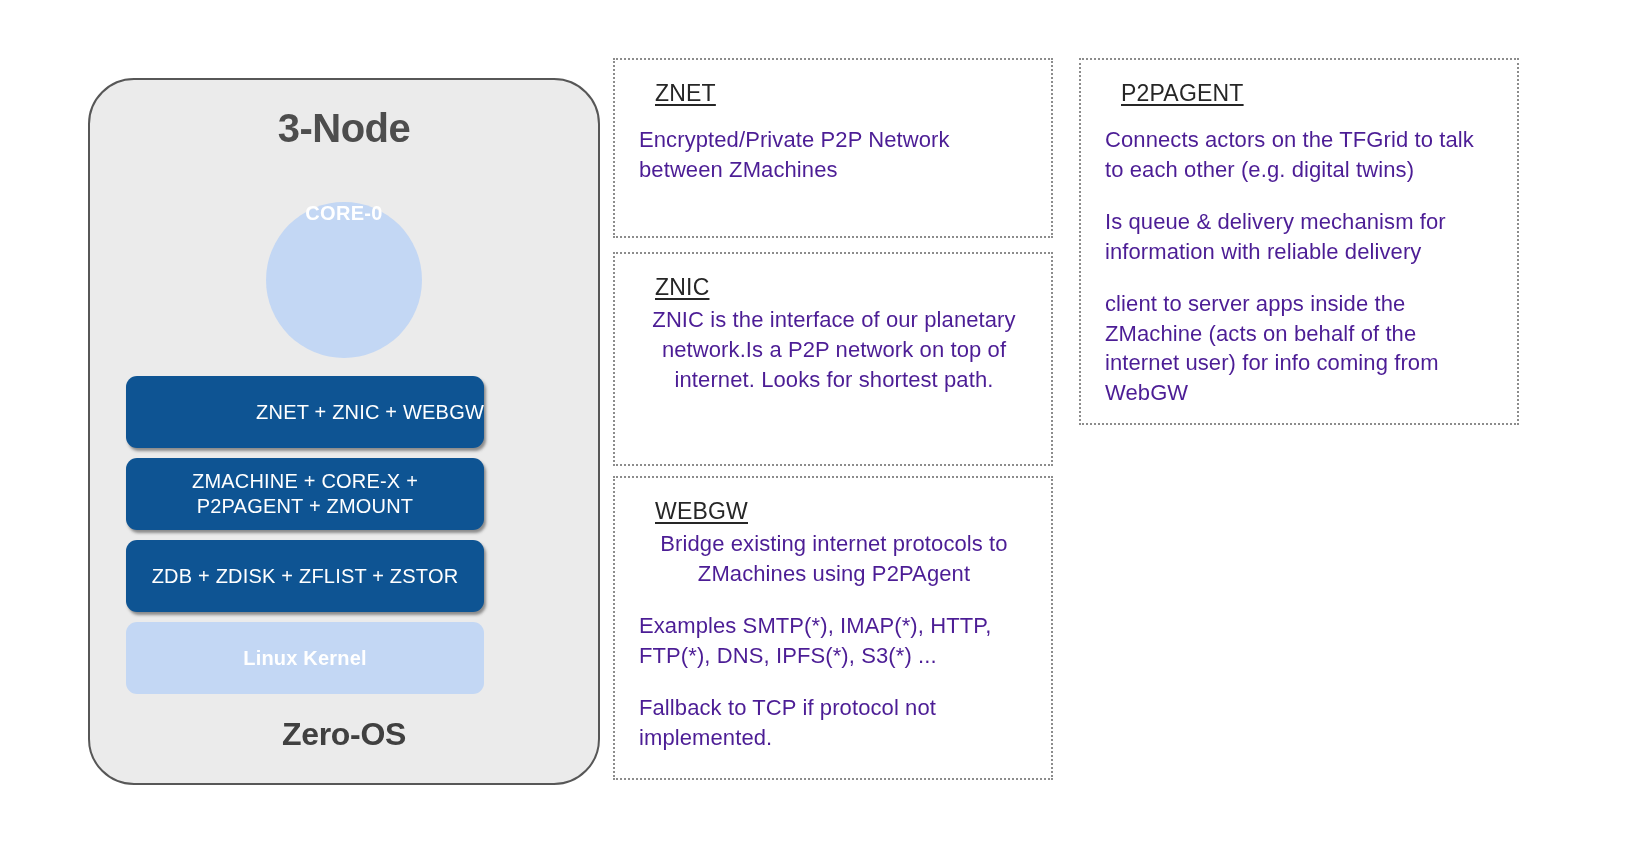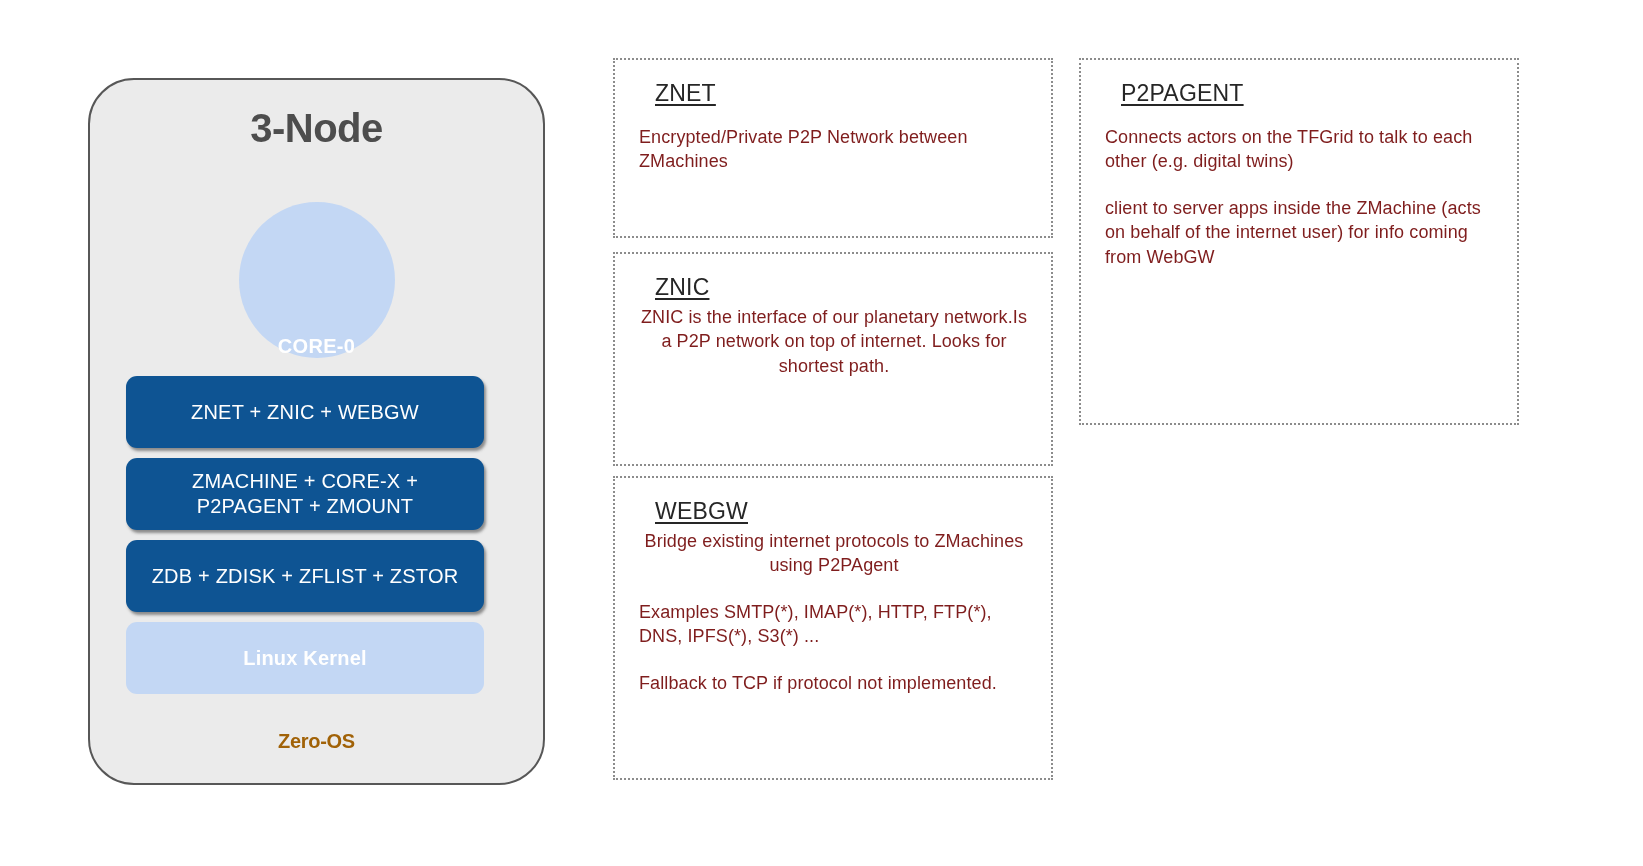--- a/index.html
+++ b/index.html
@@ -14,21 +14,21 @@
     overflow: hidden;
     font-family: "Liberation Sans", sans-serif;
     color: #4a4a4a;
   }
 
   
   #node-card {
     position: absolute;
     left: 88px;
     top: 78px;
-    width: 457px;
+    width: 512px;
     height: 707px;
     background: #ebebeb;
     border: 2px solid #575757;
     border-radius: 46px;
     box-sizing: border-box;
     padding-left: 20px;
   }
 
   #node-title {
     position: absolute;
@@ -45,21 +45,21 @@
   #core-circle {
     position: absolute;
     left: 50%;
     transform: translateX(-50%);
     top: 122px;
     width: 156px;
     height: 156px;
     border-radius: 50%;
     background: #c3d7f4;
     display: flex;
-    align-items: flex-end;
+    align-items: flex-start;
     justify-content: center;
   }
   #core-circle-label {
     font-size: 20px;
     font-weight: bold;
     color: #ffffff;
     letter-spacing: 0.3px;
   }
 
   .layer-stack {
@@ -85,34 +85,34 @@
   .layer-bar.blue {
     background: #0e5493;
     box-shadow: 2px 3px 3px rgba(60,60,60,0.55);
   }
   .layer-bar.light {
     background: #c3d7f4;
     color: #ffffff;
     font-weight: bold;
     box-shadow: none;
   }
-  .bar-h1 { height: 72px; margin-bottom: 10px; }
+  .bar-h1 { height: 72px; margin-bottom: 10px; justify-content: flex-end; }
   .bar-h2 { height: 72px; margin-bottom: 10px; }
   .bar-h3 { height: 72px; margin-bottom: 10px; }
   .bar-h4 { height: 72px; align-items: center; }
 
   #node-footer {
     position: absolute;
     left: 0;
     bottom: 30px;
     width: 100%;
     text-align: center;
-    font-size: 20px;
-    font-weight: bold;
-    color: #a16207;
+    font-size: 32px;
+    font-weight: bold;
+    color: #404040;
     letter-spacing: -0.3px;
   }
 
   
   .note-box {
     position: absolute;
     box-sizing: border-box;
     border: 2px dotted #8c8c8c;
     background: #ffffff;
     padding: 20px 22px 14px 24px;
@@ -120,23 +120,23 @@
   .note-title {
     font-size: 23px;
     color: #262626;
     text-decoration: underline;
     text-underline-offset: 3px;
     margin: 0 0 4px 16px;
     font-weight: normal;
     letter-spacing: 0.2px;
   }
   .note-para {
-    font-size: 18px;
+    font-size: 22px;
     line-height: 1.36;
-    color: #7f1d1d;
+    color: #4c1d95;
     margin: 0;
     letter-spacing: 0.1px;
   }
   .note-para + .note-para { margin-top: 22px; }
   .note-title + .note-para { margin-top: 18px; }
   .note-title.tight + .note-para { margin-top: 2px; text-align: center; }
 
   #box-znet     { left: 613px;  top: 58px;  width: 440px; height: 180px; }
   #box-znic     { left: 613px;  top: 252px; width: 440px; height: 214px; }
   #box-webgw    { left: 613px;  top: 476px; width: 440px; height: 304px; }
@@ -192,14 +192,15 @@
 <div class="note-box" id="box-webgw">
   <div class="note-title tight">WEBGW</div>
   <p class="note-para">Bridge existing internet protocols to ZMachines using P2PAgent</p>
   <p class="note-para">Examples SMTP(*), IMAP(*), HTTP, FTP(*), DNS, IPFS(*), S3(*) ...</p>
   <p class="note-para">Fallback to TCP if protocol not implemented.</p>
 </div>
 
 <div class="note-box" id="box-p2pagent">
   <div class="note-title">P2PAGENT</div>
   <p class="note-para">Connects actors on the TFGrid to talk to each other (e.g. digital twins)</p>
+  <p class="note-para">Is queue &amp; delivery mechanism for information with reliable delivery</p>
   <p class="note-para">client to server apps inside the ZMachine (acts on behalf of the internet user) for info coming from WebGW</p>
 </div>
 
 </body></html>

